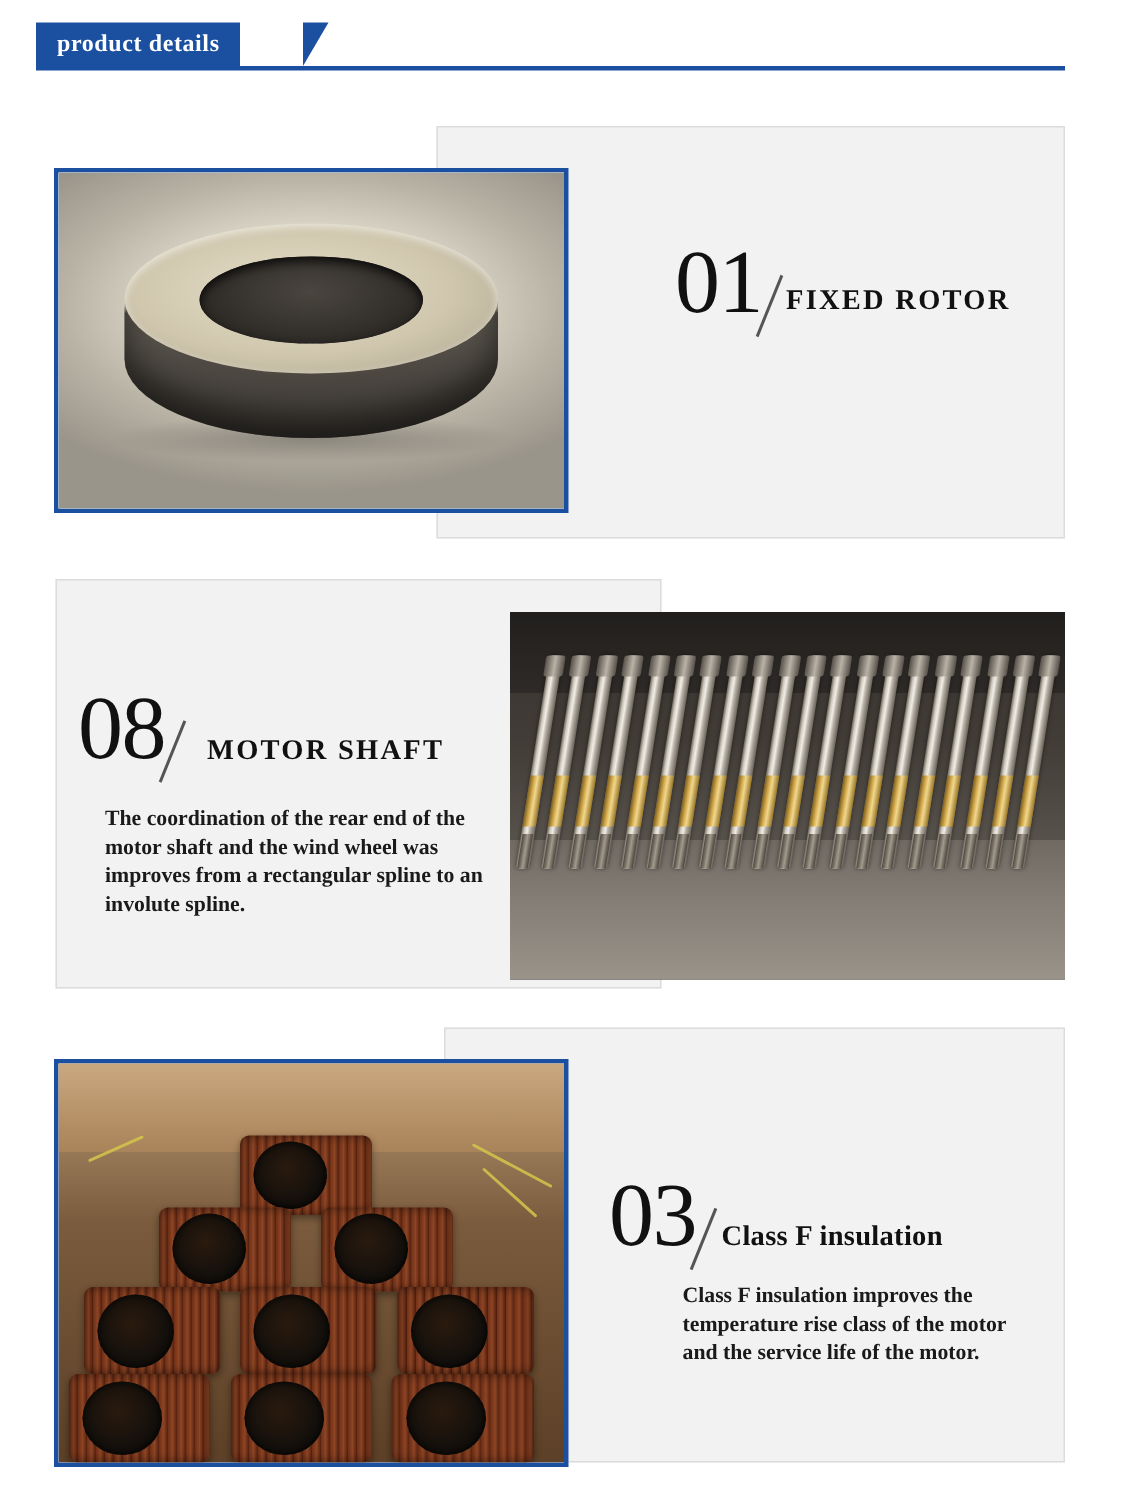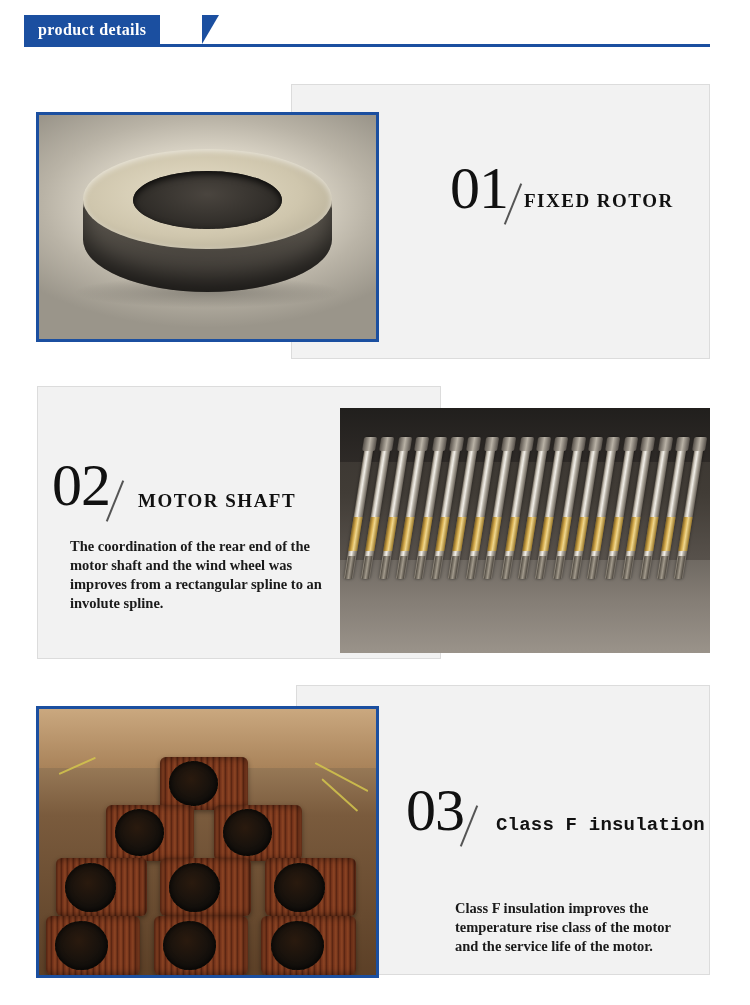--- a/index.html
+++ b/index.html
@@ -139,22 +139,22 @@
   #sec2-panel { left: 37px; top: 386px; width: 404px; height: 273px; }
   #sec2-photo { left: 340px; top: 408px; width: 370px; height: 245px; }
   #sec2-numrow { left: 52px; top: 455px; display: flex; align-items: flex-end; }
   #sec2-title { margin-left: 20px; position: relative; top: -3px; }
   #sec2-text { left: 70px; top: 537px; width: 255px; }
 
   
   #sec3-panel { left: 296px; top: 685px; width: 414px; height: 290px; }
   #sec3-photo { left: 36px; top: 706px; width: 343px; height: 272px; }
   #sec3-numrow { left: 406px; top: 780px; display: flex; align-items: flex-end; text-align: right; }
-  #sec3-title { margin-left: 24px; position: relative; top: -4px; font-family: Liberation Mono, monospace; }
-  #sec3-text { left: 455px; top: 855px; width: 235px; margin-top: 44px; }
+  #sec3-title { margin-left: 9px; position: relative; top: -4px; }
+  #sec3-text { left: 455px; top: 855px; width: 235px; }
 
   
   
   .img-rotor {
     position: absolute; left:0; top:0; width:100%; height:100%;
     background:
       radial-gradient(ellipse 70% 55% at 50% 40%, #efeadf 0%, #d8d2c4 45%, #b9b3a6 70%, #9a958a 100%),
       linear-gradient(180deg, #fbfbfb 0%, #f2f2f0 100%);
   }
   .rotor-body {
@@ -431,21 +431,21 @@
         <div class="shaft" style="left:95%">
             <div class="cap"></div>
             <div class="gold"></div>
             <div class="tip"></div>
           </div>
       </div>
     </div>
   </div>
 
   <div class="block" id="sec2-numrow">
-    <span class="num">02</span>
+    <span class="num">08</span>
     <span class="num-slash"></span>
     <span class="title" id="sec2-title">MOTOR SHAFT</span>
   </div>
   <div class="block body-text" id="sec2-text">The coordination of the rear end of the motor shaft and the wind wheel was improves from a rectangular spline to an involute spline.</div>
 
   <div class="panel" id="sec3-panel"></div>
 
   <div class="photo framed" id="sec3-photo">
     <div class="photo-inner">
       <div class="img-stators"></div>

